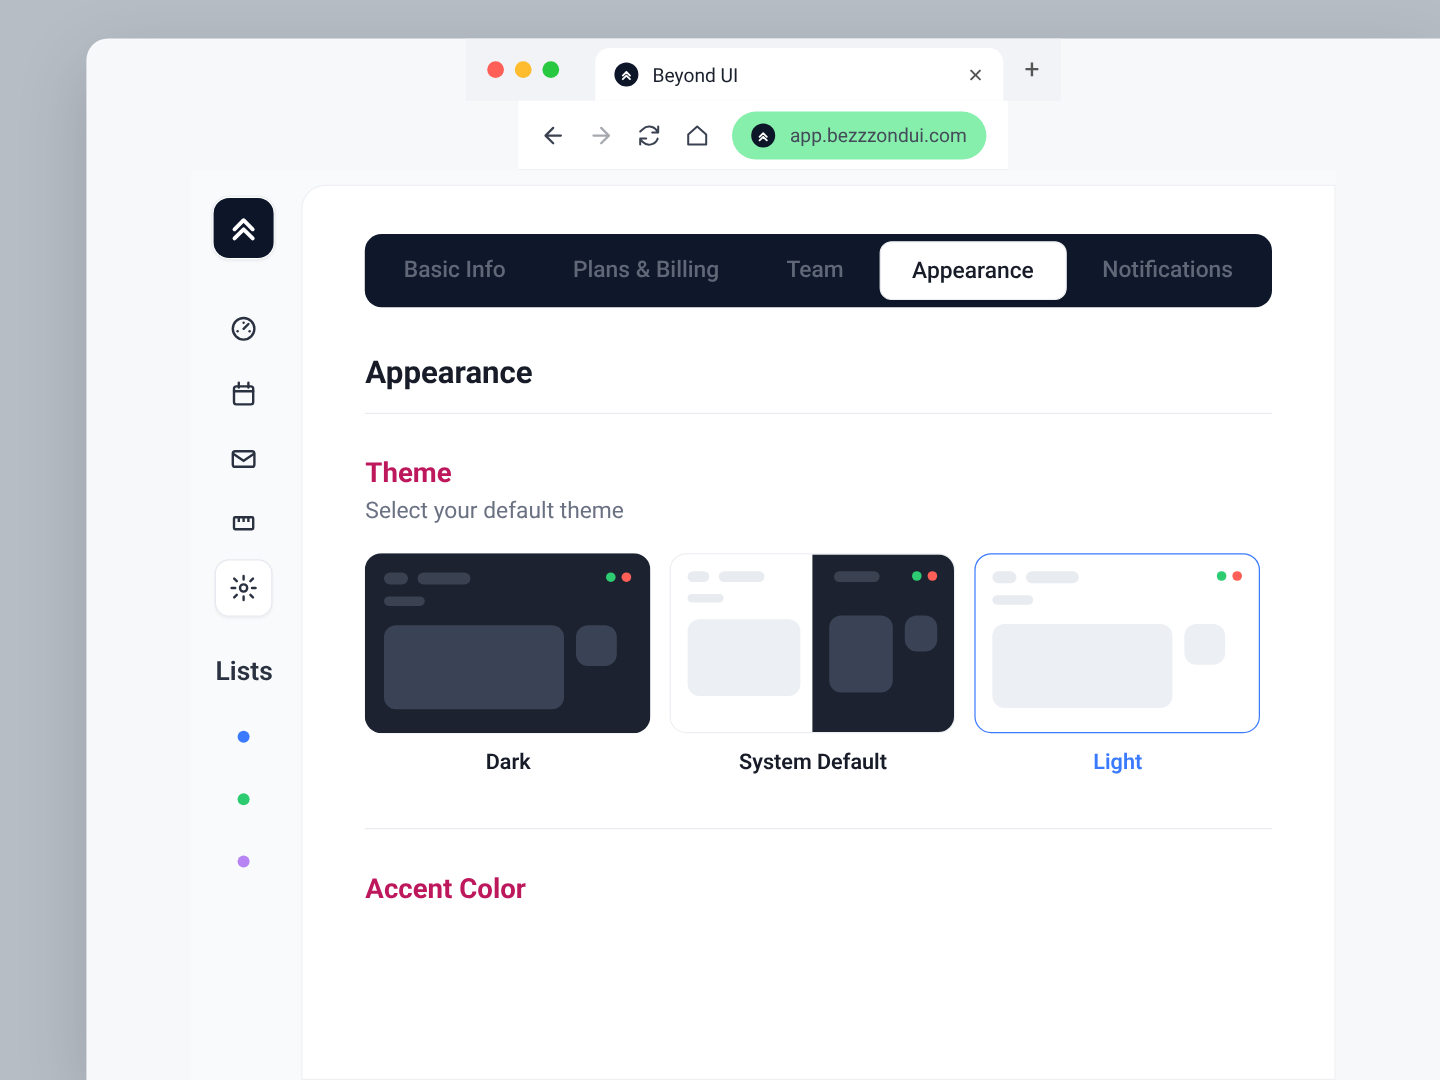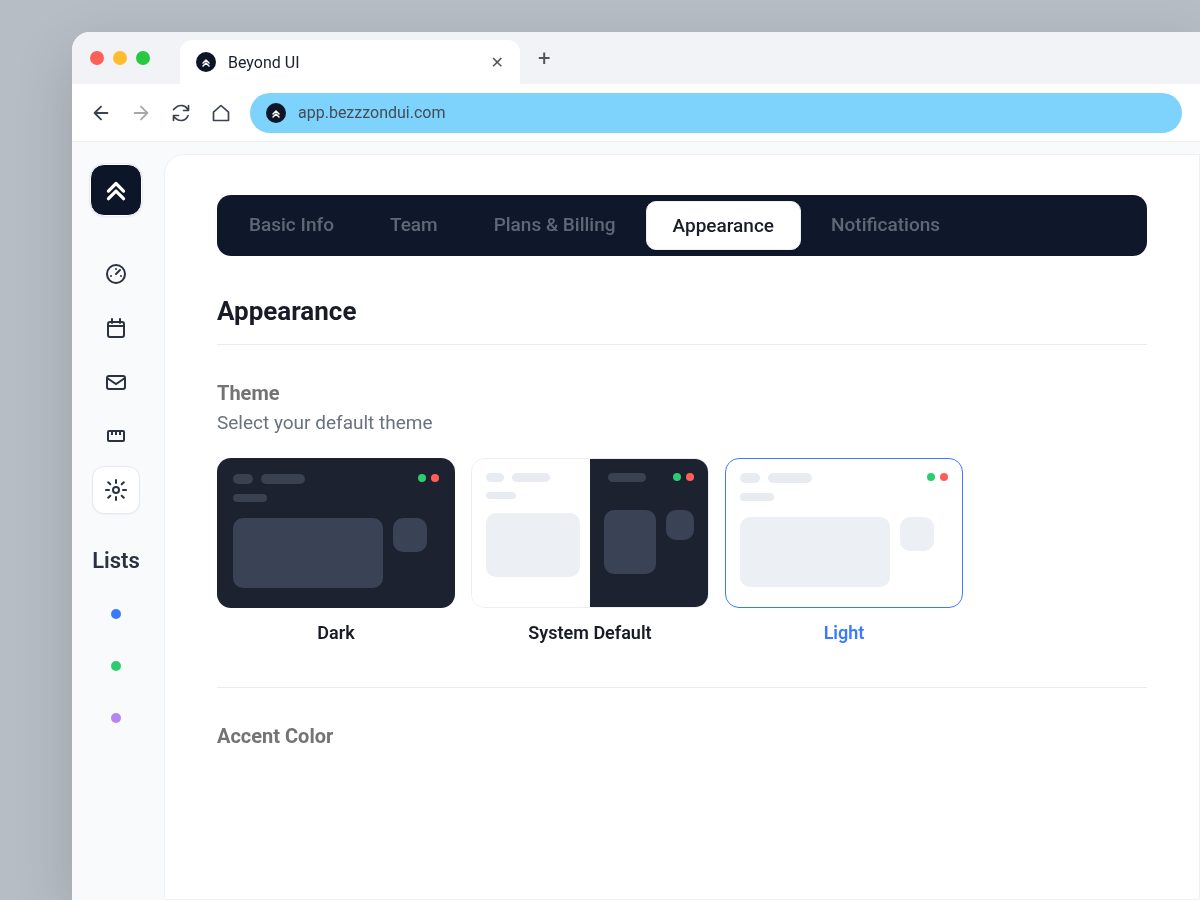--- a/index.html
+++ b/index.html
@@ -15,20 +15,21 @@
     top: 32px;
     left: 72px;
     right: 0;
     bottom: 0;
     background: #f7f8fa;
     border-radius: 18px 0 0 0;
     box-shadow: 0 20px 60px rgba(0,0,0,0.15);
     overflow: hidden;
     display: flex;
     flex-direction: column;
+    align-items: center;
   }
   
   .tab-bar {
     height: 52px;
     background: #f1f3f6;
     display: flex;
     align-items: center;
     padding: 0 18px;
     gap: 12px;
   }
@@ -62,21 +63,21 @@
     height: 58px;
     display: flex;
     align-items: center;
     padding: 0 18px;
     gap: 18px;
     border-bottom: 1px solid #eceef2;
   }
   .nav-icon { color: #3a4150; width: 22px; height: 22px; display:flex; align-items:center; justify-content:center;}
   .url-pill {
     flex: 1;
-    background: #7dd3fc;
+    background: #86efac;
     border-radius: 999px;
     height: 40px;
     display: flex;
     align-items: center;
     padding: 0 16px;
     gap: 12px;
   }
   .url-favicon {
     width: 20px; height: 20px; border-radius: 50%;
     background: #0d1528;
@@ -155,21 +156,21 @@
     cursor: pointer;
   }
   .tab-item.active {
     background: #fff;
     color: #171c28;
     box-shadow: 0 1px 2px rgba(0,0,0,0.05);
     border: 1px solid #eceef2;
   }
   .section-title { font-size: 26px; font-weight: 700; color: #171c28; margin-bottom: 18px; }
   .divider { border: none; border-top: 1px solid #e8ebf0; margin-bottom: 36px; }
-  .sub-title { font-size: 20px; font-weight: 700; color: #737373; margin-bottom: 6px; }
+  .sub-title { font-size: 23px; font-weight: 700; color: #be185d; margin-bottom: 6px; }
   .sub-desc { font-size: 19px; color: #6a7182; margin-bottom: 24px; }
   .theme-row { display: flex; gap: 16px; margin-bottom: 44px; }
   .theme-opt { display:flex; flex-direction:column; align-items:center; gap:14px; cursor:pointer; }
   .theme-card {
     width: 238px; height: 150px;
     border-radius: 14px;
     border: 2px solid transparent;
     position: relative;
     overflow: hidden;
   }
@@ -295,22 +296,22 @@
       <div class="lists-label">Lists</div>
       <div class="list-dot" style="background:#3a7afe"></div>
       <div class="list-dot" style="background:#2ecc71"></div>
       <div class="list-dot" style="background:#b784f4"></div>
     </div>
 
     <div class="content-panel">
 
       <div class="tabs-row">
         <div class="tab-item">Basic Info</div>
+        <div class="tab-item">Plans &amp; Billing</div>
         <div class="tab-item">Team</div>
-        <div class="tab-item">Plans &amp; Billing</div>
         <div class="tab-item active">Appearance</div>
         <div class="tab-item">Notifications</div>
       </div>
 
       <h2 class="section-title">Appearance</h2>
       <hr class="divider">
 
       <div class="sub-title">Theme</div>
       <div class="sub-desc">Select your default theme</div>
 

